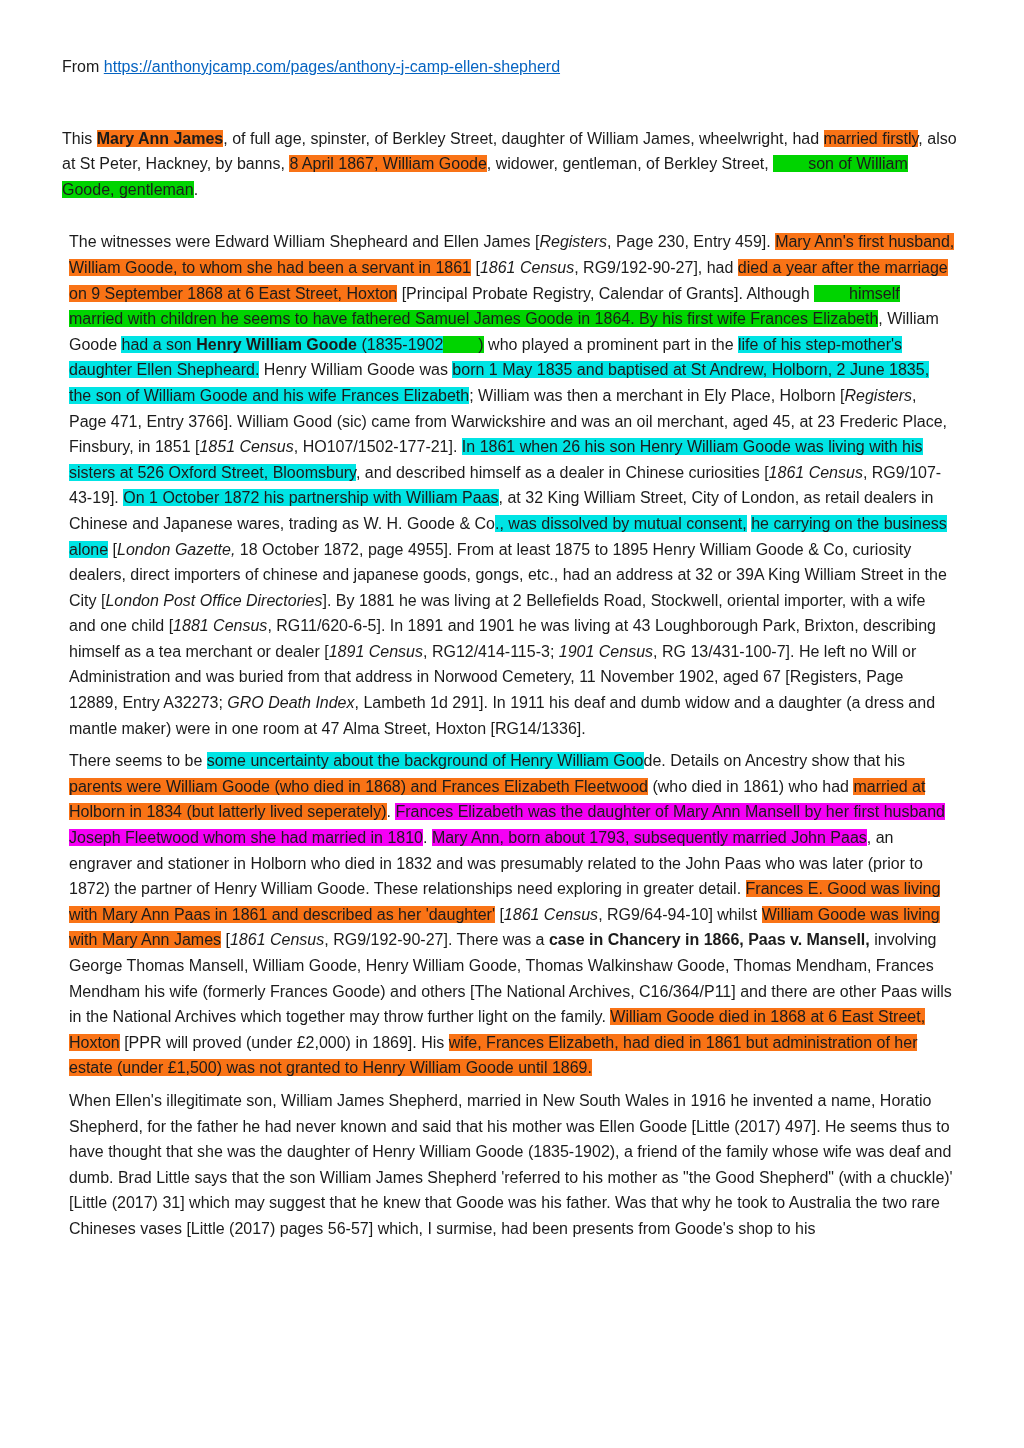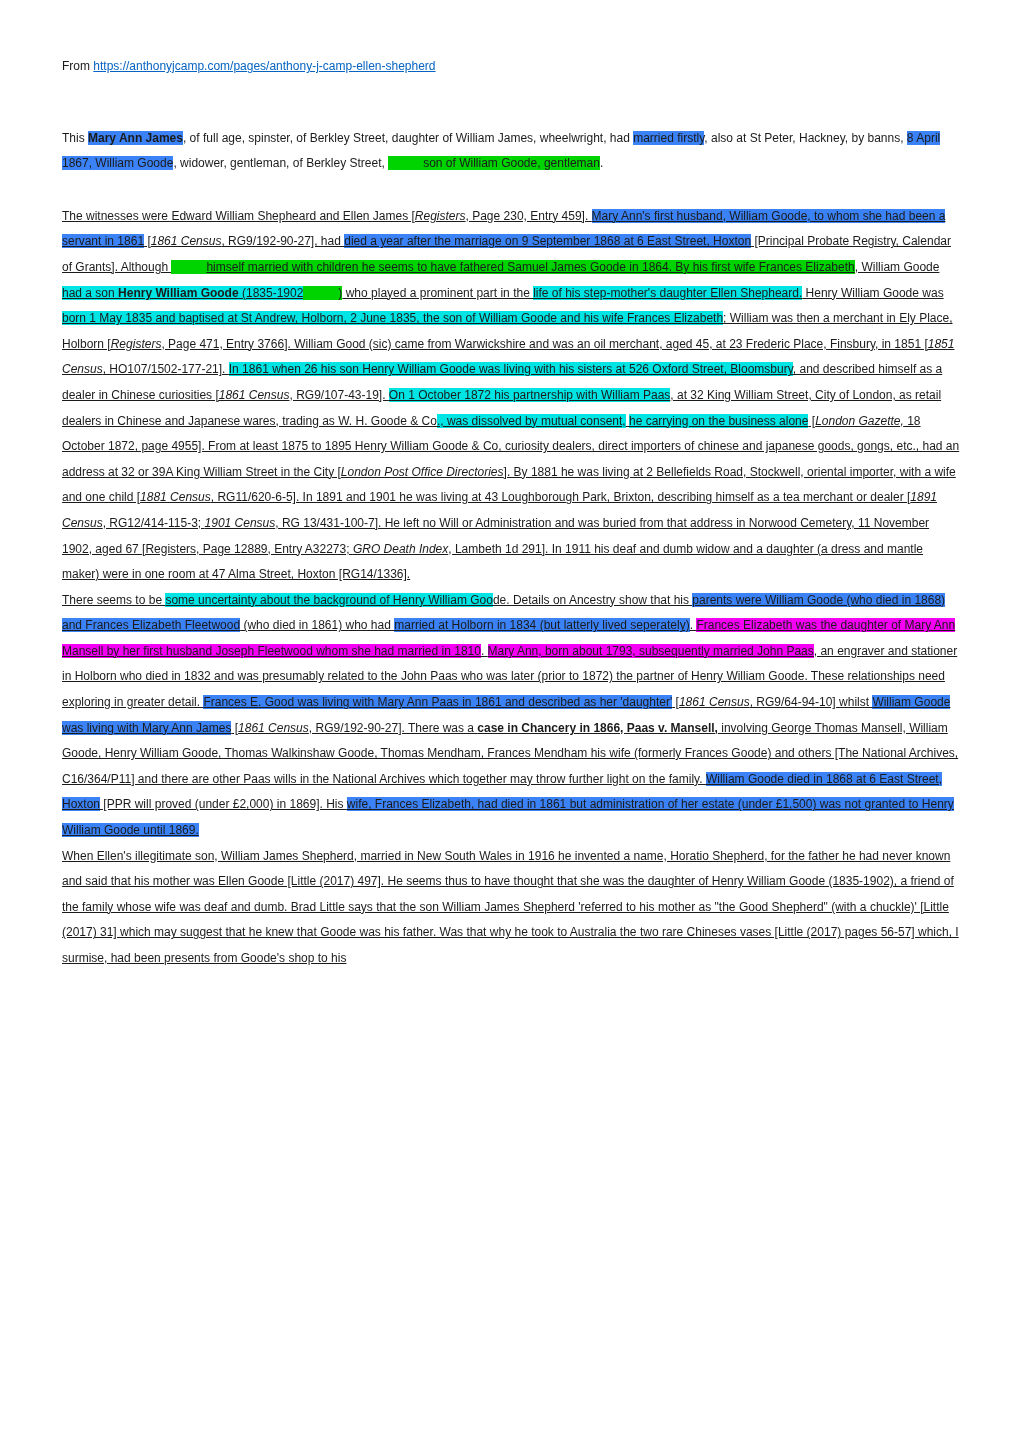--- a/index.html
+++ b/index.html
@@ -14,32 +14,32 @@
     font-family: "Liberation Sans", sans-serif;
   }
   .page {
     box-sizing: border-box;
     width: 1024px;
     height: 1448px;
     padding: 54px 62px 0 62px;
     background: #ffffff;
   }
   .doc {
-    font-size: 12px;
+    font-size: 16px;
     line-height: 25.6px;
     color: #1b1b1b;
     letter-spacing: 0px;
   }
   p.para { margin: 0; }
   p.source-line { margin: 0 0 46px 0; }
   p.intro-para  { margin: 0 0 27px 0; }
-  p.block-para  { margin: 0; text-decoration: underline; }
+  p.block-para  { margin: 7px; }
   .run.b { font-weight: 700; }
   .run.i { font-style: italic; }
-  .hl-yellow  { background-color: #3b82f6; }
+  .hl-yellow  { background-color: #f97316; }
   .hl-green   { background-color: #00d400; padding-left: 35px; }
   .hl-cyan    { background-color: #00e4e4; }
   .hl-magenta { background-color: #f500f5; }
   a.link {
     color: #0563c1;
     text-decoration: underline;
     cursor: pointer;
   }
 </style>
 </head>

